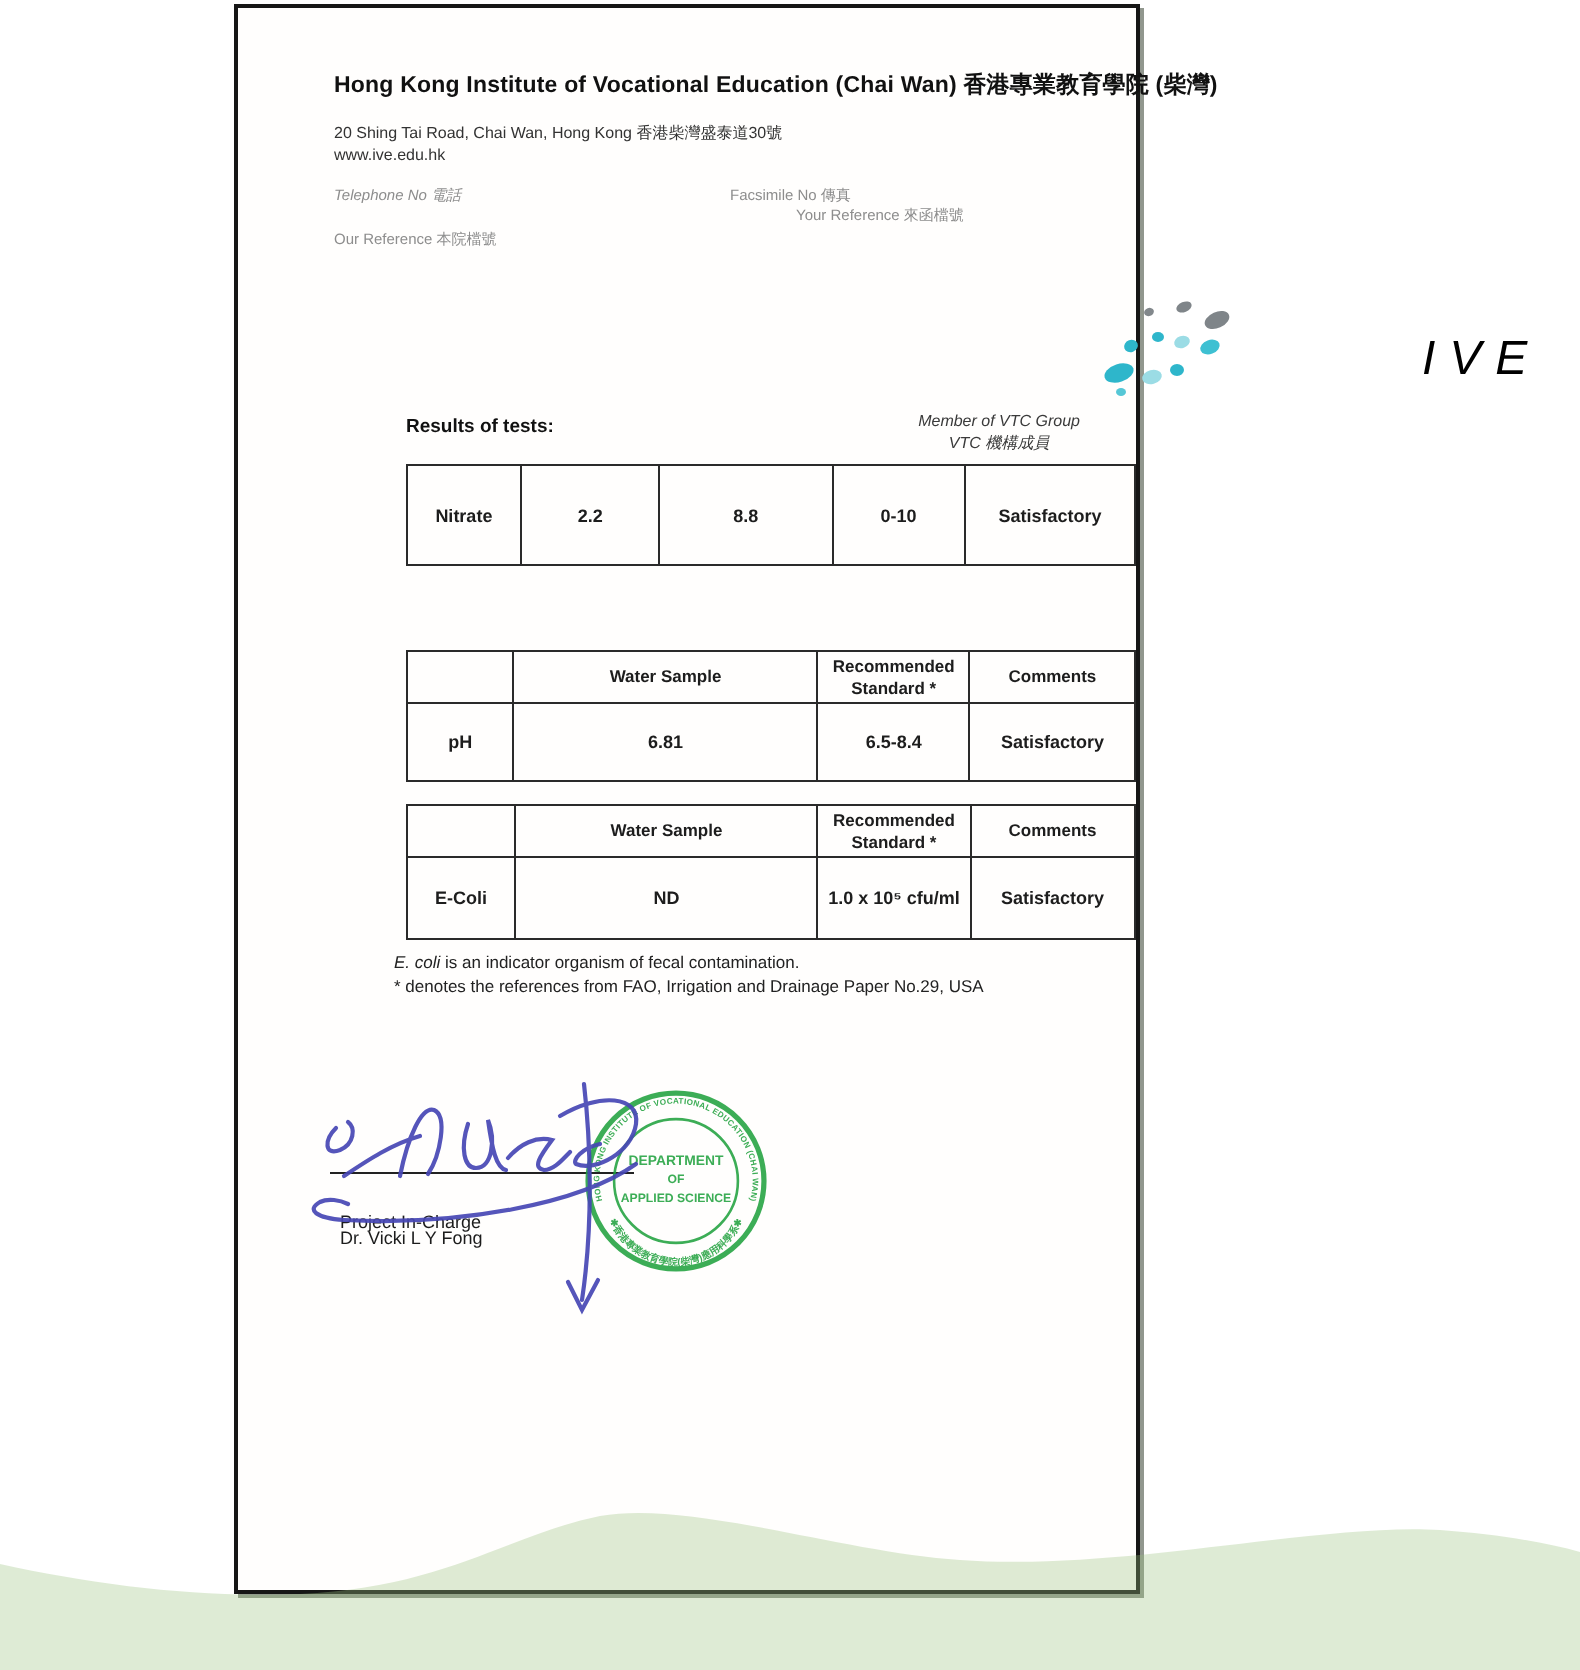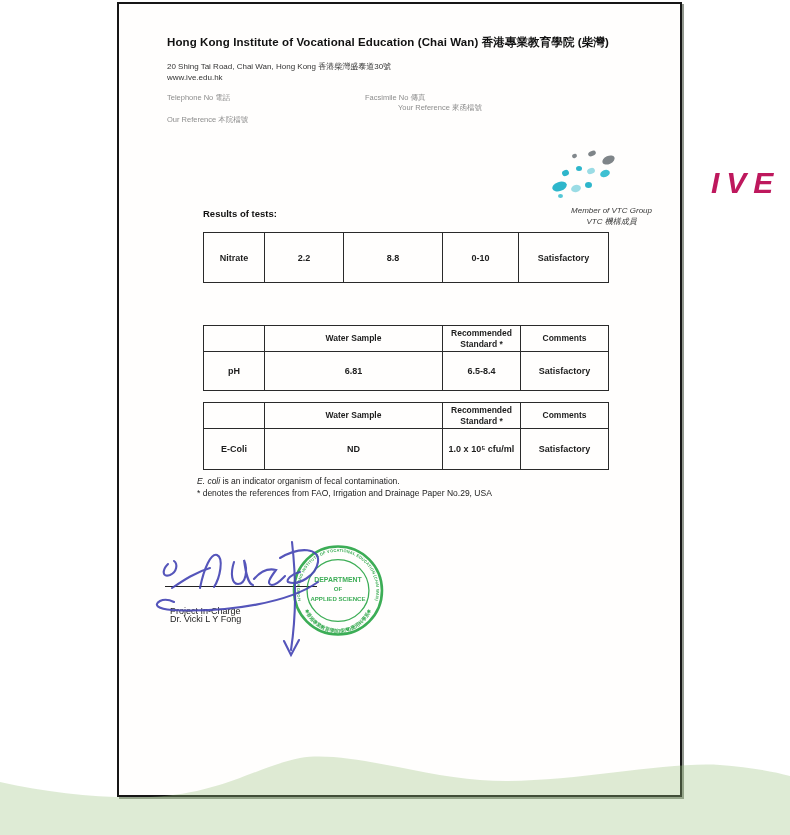--- a/index.html
+++ b/index.html
@@ -4,38 +4,38 @@
 <style>
   * { margin:0; padding:0; box-sizing:border-box; }
   html,body { background:#ffffff; }
   body { font-family:"Liberation Sans", sans-serif; }
   .canvas {
     position:relative; width:790px; height:835px; background:#ffffff;
     overflow:hidden; margin:0 auto;
   }
   
   .page {
-    position:absolute; left:117px; top:2px; width:565px; height:795px;
+    position:absolute; left:117px; top:2px; width:453px; height:795px;
     background:#fffefd; border:2px solid #161616;
     box-shadow:2px 2px 0 rgba(55,65,50,.55);
     z-index:1;
   }
   .abs { position:absolute; }
   
   .inst-name { left:48px; top:31px; font-size:11.5px; font-weight:bold; color:#111; letter-spacing:.1px; white-space:nowrap; }
   .addr { left:48px; top:57px; font-size:8px; color:#333; line-height:11px; white-space:pre-line; }
   .contact-row { font-size:7.5px; color:#8d8d8d; white-space:nowrap; }
-  .tel   { left:48px;  top:89px; }
+  .tel   { left:48px;  top:89px;font-style:italic; }
   .fax   { left:246px; top:89px; }
   .ourref{ left:48px;  top:111px; }
   .yourref{ left:246px; top:99px;margin-left:33px; }
   
   .logo { left:425px; top:142px; width:230px; height:55px; }
   .dot { position:absolute; border-radius:50%; }
-  .ive-word { position:absolute; left:167px; top:20px; font-size:30px; font-weight:bold; font-style:italic; letter-spacing:7px; color:#be185d; }
+  .ive-word { position:absolute; left:167px; top:20px; font-size:24px; font-weight:normal; font-style:italic; letter-spacing:7px; color:#000000; }
   .member { right:28px; top:202px; text-align:center; font-style:italic; color:#3a3a3a; font-size:8px; line-height:10.5px; }
   
   .results-heading { left:84px; top:204px; font-size:9.5px; font-weight:bold; color:#111; }
   table.rt { border-collapse:collapse; position:absolute; left:84px; background:transparent; table-layout:fixed; }
   table.rt td, table.rt th {
     border:1.2px solid #2a2a2a; text-align:center; vertical-align:middle;
     color:#1d1d1d; padding:2px 3px;
   }
   table.rt th { font-size:8.5px; font-weight:bold; white-space:pre-line; line-height:10.5px; }
   table.rt td { font-size:9px; font-weight:bold; }

